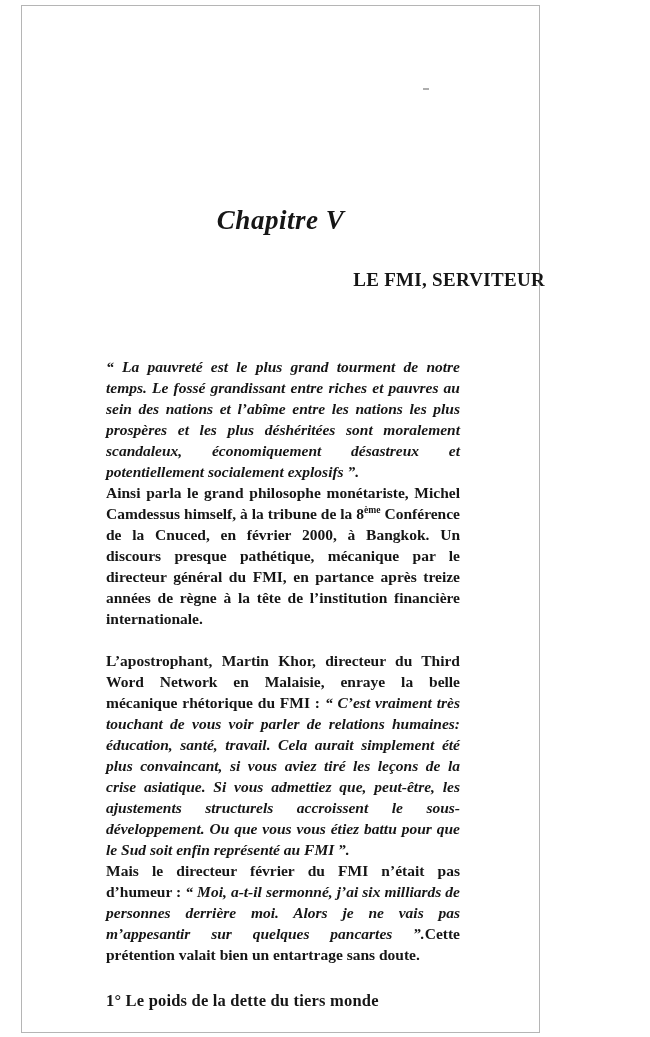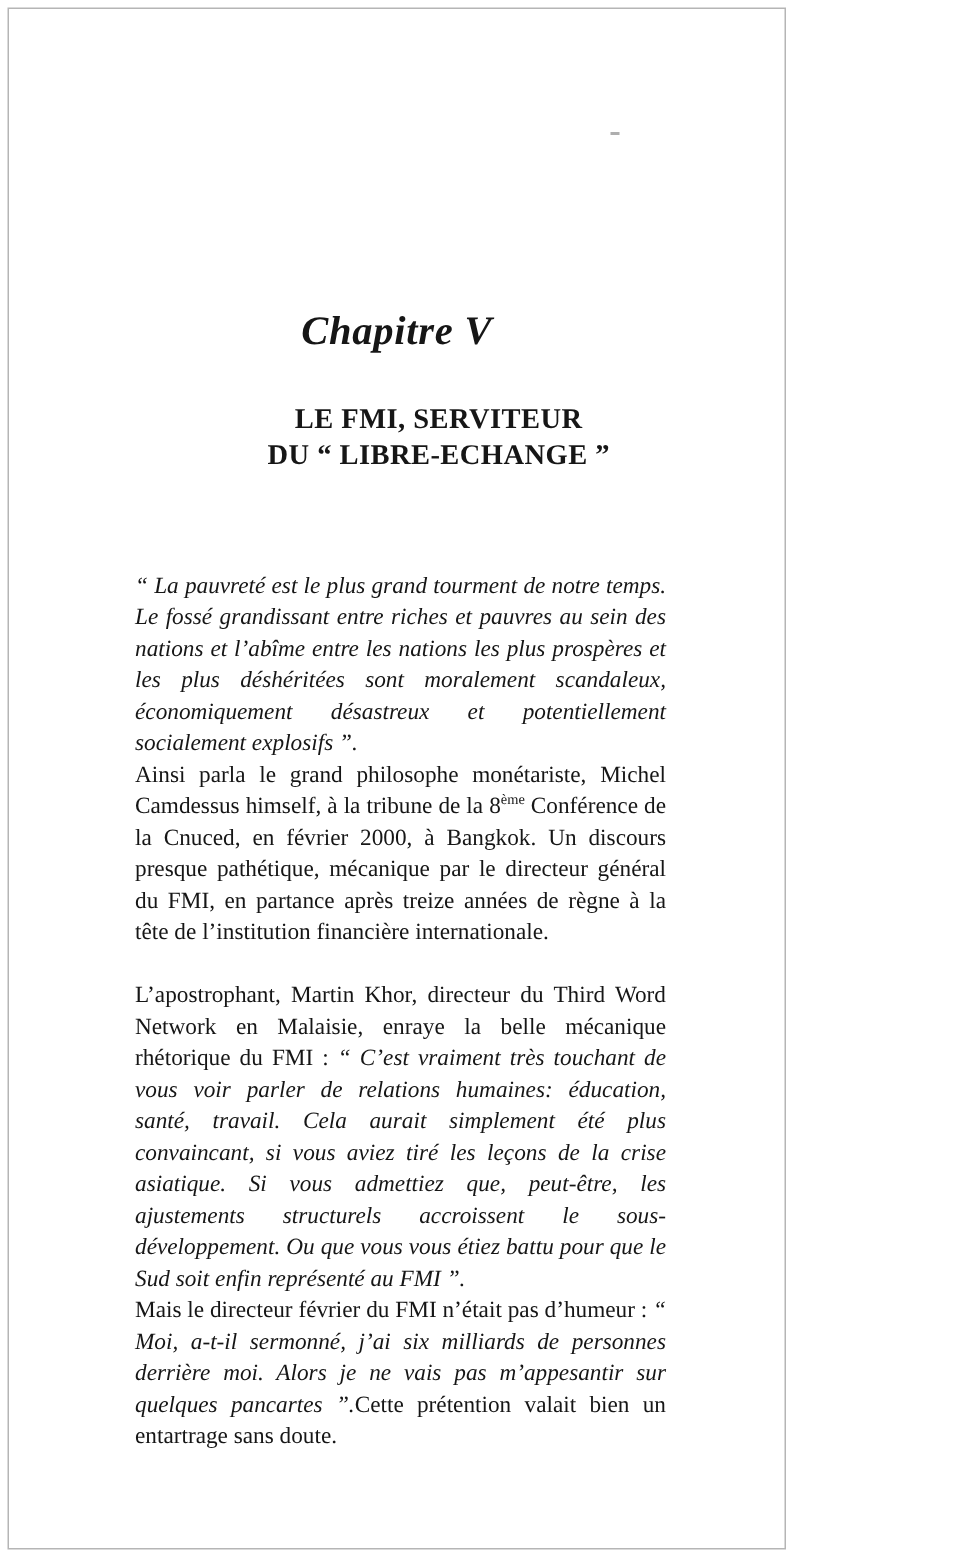--- a/index.html
+++ b/index.html
@@ -24,43 +24,44 @@
   .scan-speck {
     position: absolute;
     top: 88px;
     left: 407px;
     width: 6px;
     height: 2px;
     background: rgba(120,120,120,0.6);
   }
   .sheet {
     position: absolute;
-    top: 0; left: 0;
+    top: 0; left: 16px;
     width: 529px;
     height: 1037px;
   }
   .chapter-title {
     margin: 205px 0 0 0;
     text-align: center;
     font-size: 27px;
     font-weight: bold;
     font-style: italic;
     letter-spacing: 0.5px;
   }
   .chapter-heading {
     margin: 32px 0 0 12px;
-    text-align: center;
+    text-align: right;
     font-size: 19px;
     font-weight: bold;
     line-height: 1.25;
     letter-spacing: 0.3px;
     padding-left: 44px;
   }
   .page-body {
     margin: 64px 85px 12px 90px;
+    font-weight: bold;
   }
   .body-para {
     margin: 0;
     font-size: 15.5px;
     line-height: 21px;
     text-align: justify;
     text-justify: inter-word;
   }
   .body-para.space-before {
     margin-top: 21px;
@@ -87,24 +88,24 @@
 <body>
 
 <div class="sheet">
   <div class="scan-border"></div>
   <div class="scan-speck"></div>
 
   <h1 class="chapter-title">Chapitre V</h1>
 
   <h2 class="chapter-heading">
     <span>LE FMI, SERVITEUR</span><br>
-    <span>DU “ LIBRE-ECHANGE ”</span>
   </h2>
 
   <div class="page-body">
       <p class="body-para"><span style="font-style: italic;">“ La pauvreté est le plus grand tourment de notre temps. Le fossé grandissant entre riches et pauvres au sein des nations et l’abîme entre les nations les plus prospères et les plus déshéritées sont moralement scandaleux, économiquement désastreux et potentiellement socialement explosifs ”.</span></p>
       <p class="body-para"><span>Ainsi parla le grand philosophe monétariste, Michel Camdessus himself, à la tribune de la 8</span><sup>ème</sup><span> Conférence de la Cnuced, en février 2000, à Bangkok. Un discours presque pathétique, mécanique par le directeur général du FMI, en partance après treize années de règne à la tête de l’institution financière internationale.</span></p>
       <p class="body-para space-before"><span>L’apostrophant, Martin Khor, directeur du Third Word Network en Malaisie, enraye la belle mécanique rhétorique du FMI : </span><span style="font-style: italic;">“ C’est vraiment très touchant de vous voir parler de relations humaines: éducation, santé, travail. Cela aurait simplement été plus convaincant, si vous aviez tiré les leçons de la crise asiatique. Si vous admettiez que, peut-être, les ajustements structurels accroissent le sous-développement. Ou que vous vous étiez battu pour que le Sud soit enfin représenté au FMI ”.</span></p>
       <p class="body-para"><span>Mais le directeur février du FMI n’était pas d’humeur : </span><span style="font-style: italic;">“ Moi, a-t-il sermonné, j’ai six milliards de personnes derrière moi. Alors je ne vais pas m’appesantir sur quelques pancartes ”.</span><span>Cette prétention valait bien un entartrage sans doute.</span></p>
     </div>
 
+  <h3 class="section-heading">1° Le poids de la dette du tiers monde</h3>
 
 </div>
 
 </body></html>

